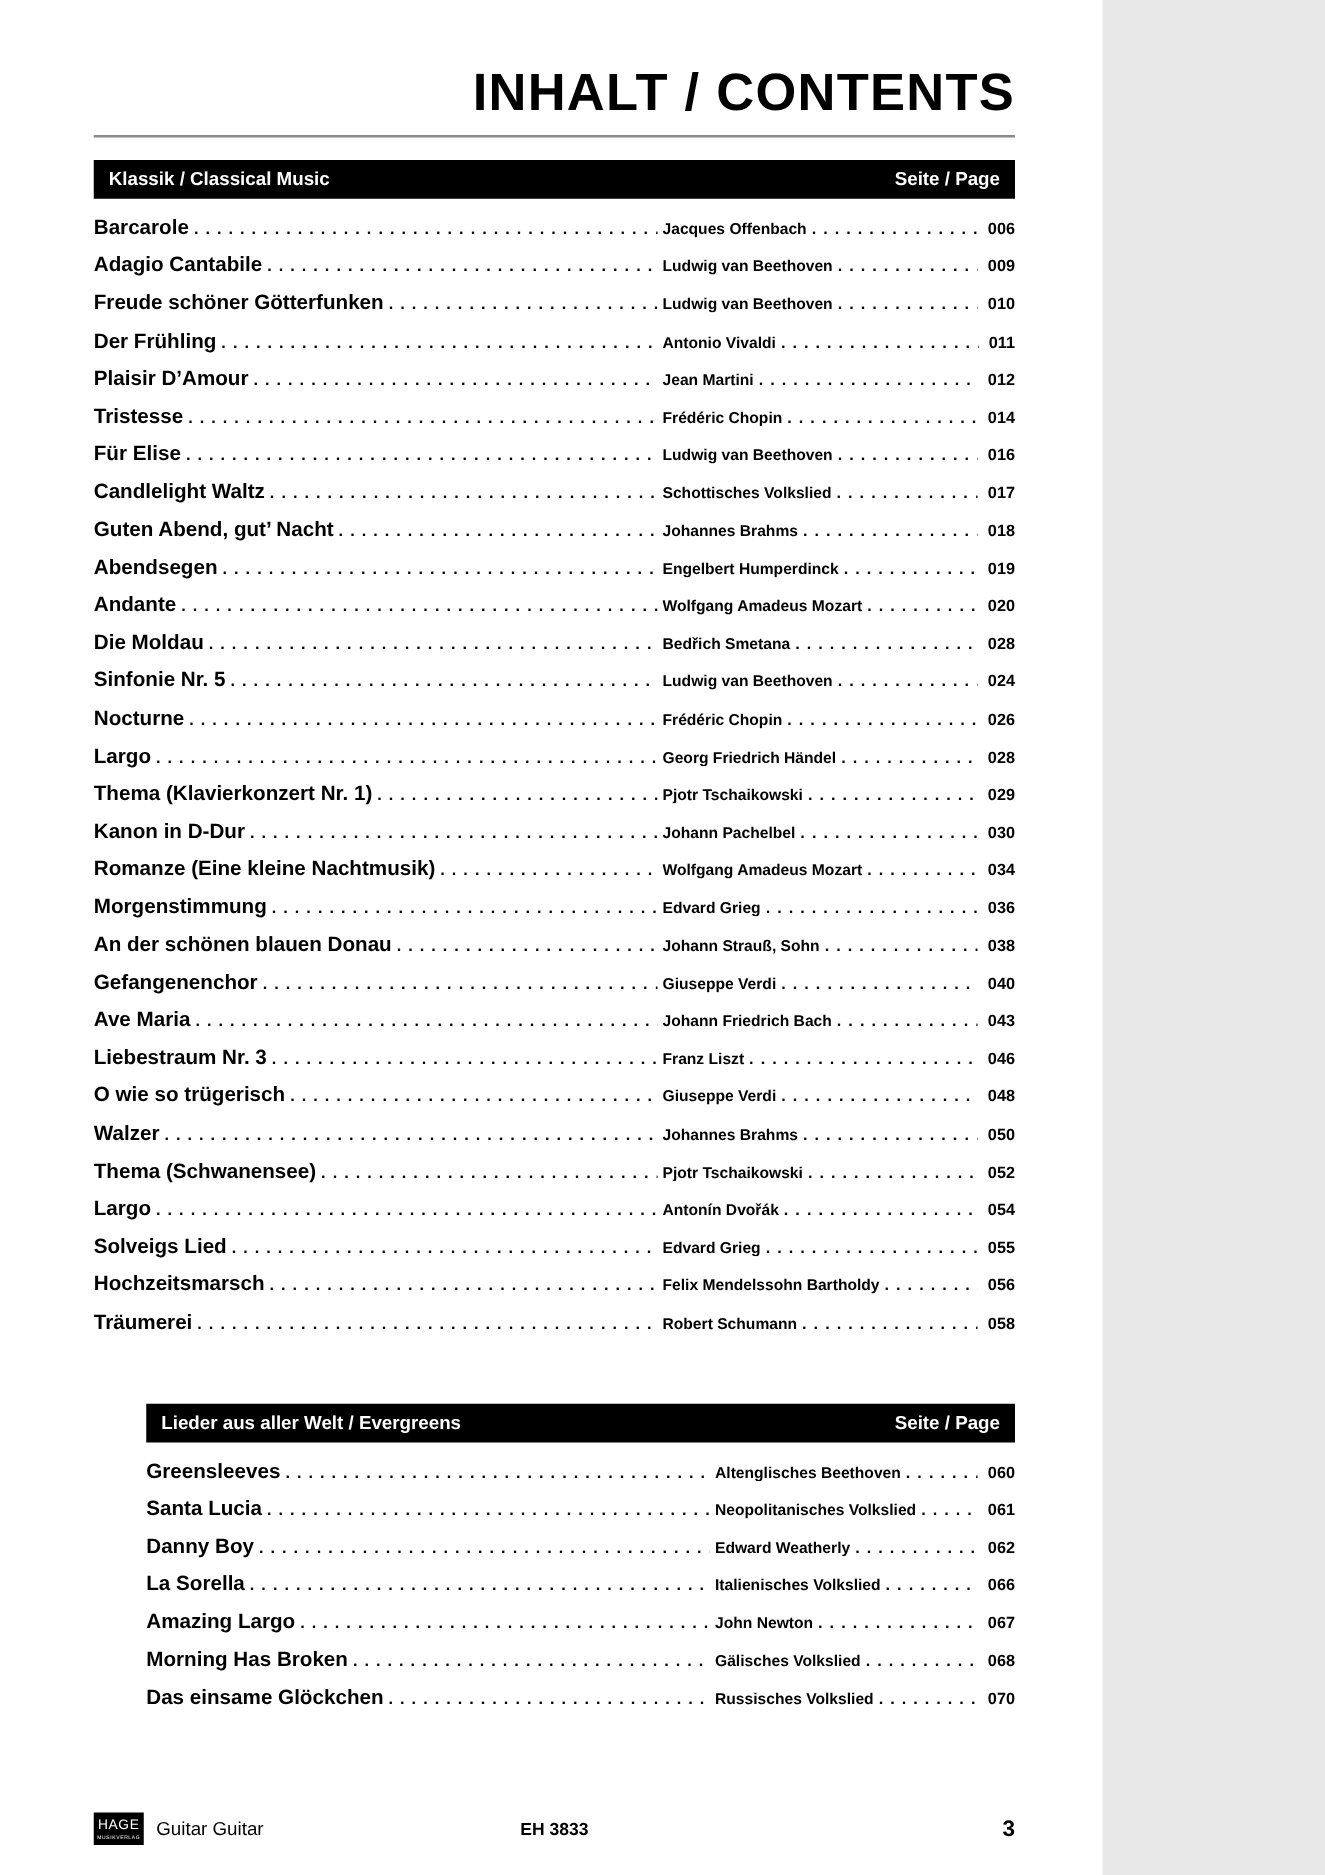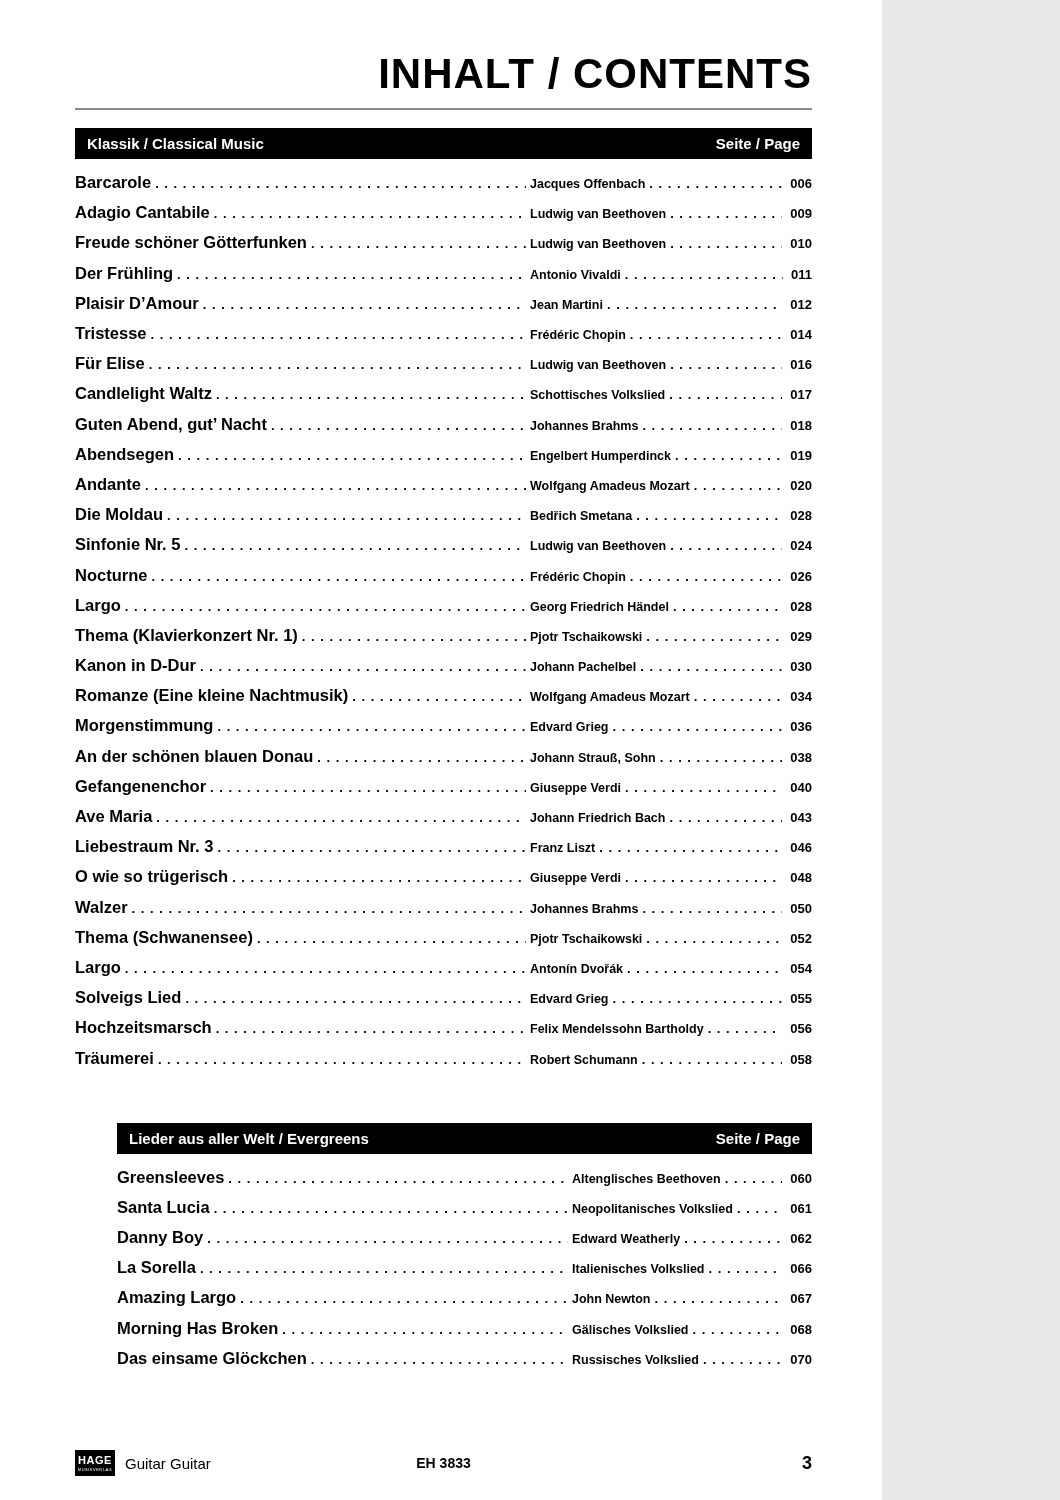--- a/index.html
+++ b/index.html
@@ -102,21 +102,21 @@
     width: 40px;
     height: 26px;
     background: #000;
     color: #fff;
     display: flex;
     flex-direction: column;
     align-items: center;
     justify-content: center;
     line-height: 1;
   }
-  .logo-main { font-size: 11px; font-weight: bold; letter-spacing: 0.5px; }
+  .logo-main { font-size: 11px; font-weight: normal; letter-spacing: 0.5px; }
   .logo-sub { font-size: 4px; letter-spacing: 0.5px; margin-top: 2px; }
   .footer-brand { font-size: 15px; color: #000; }
   .footer-code { flex: 0 0 auto; font-size: 14px; font-weight: bold; text-align: center; }
   .footer-right { flex: 1; text-align: right; font-size: 18px; font-weight: bold; }
 </style>
 </head>
 <body>
 
 <div class="page">
 

